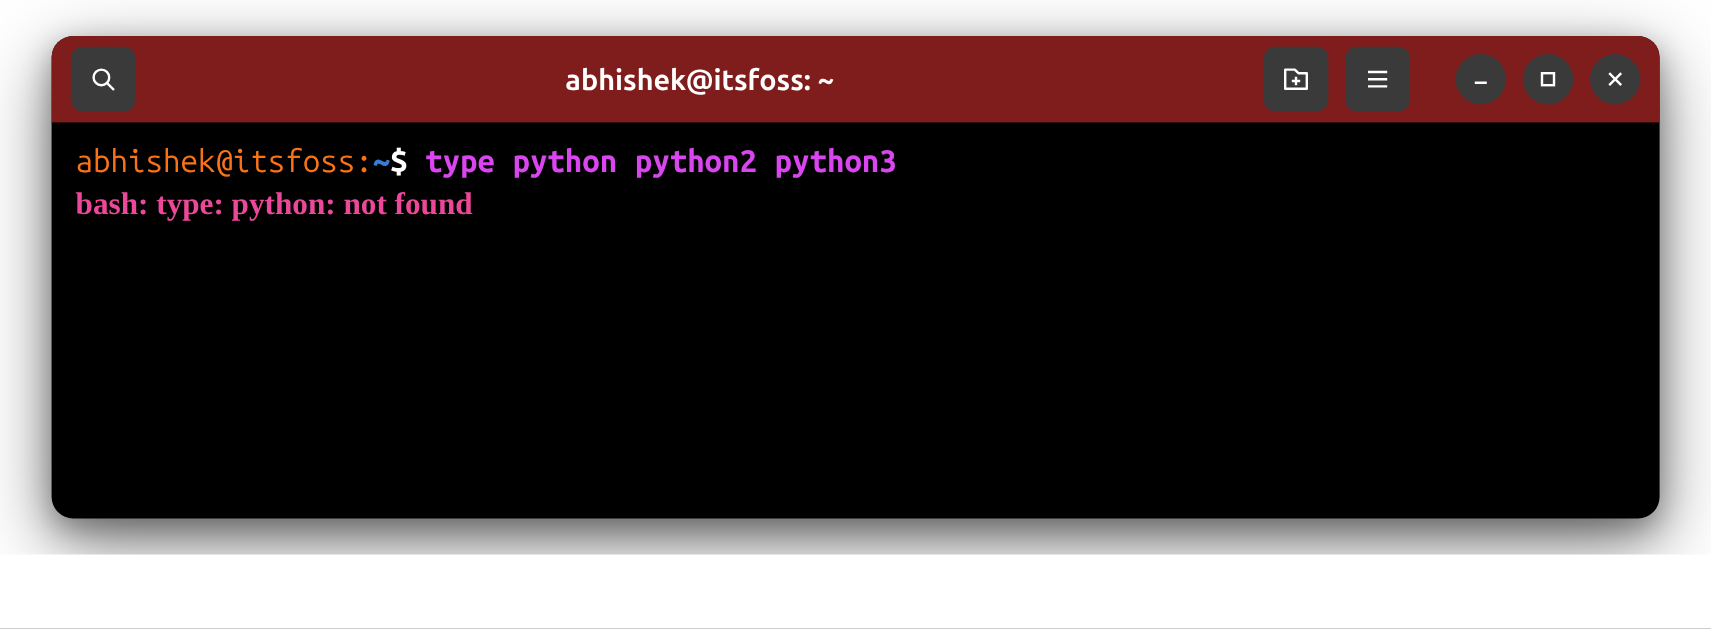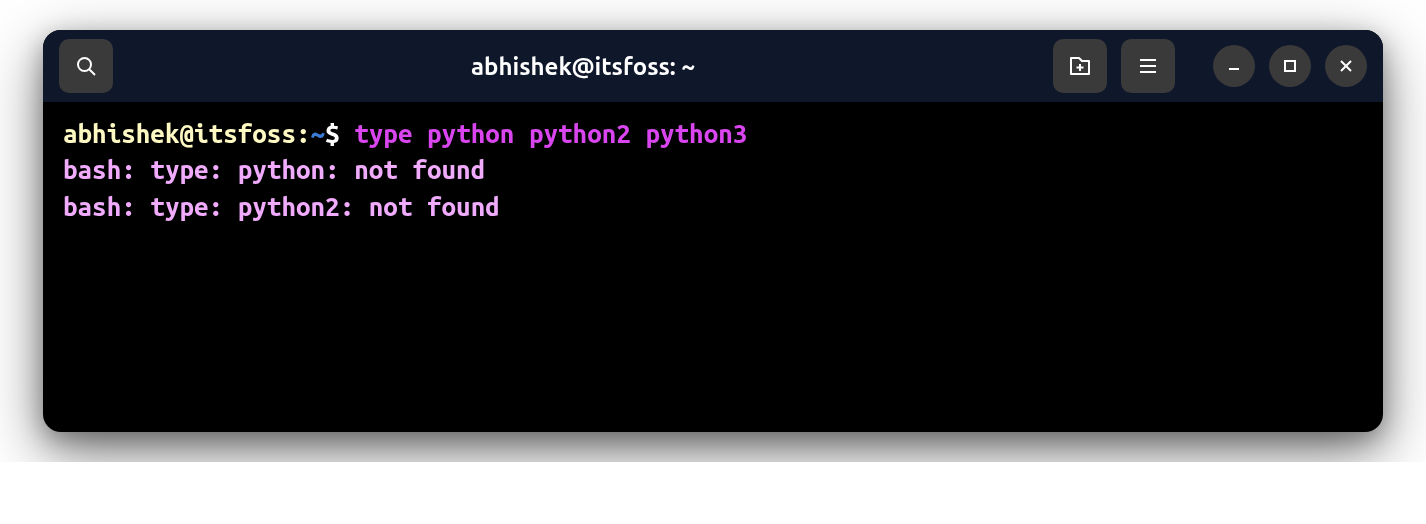--- a/index.html
+++ b/index.html
@@ -16,21 +16,21 @@
       padding: 30px;
     }
     .window {
       width: 1340px;
       background: #000000;
       border-radius: 18px;
       overflow: hidden;
       box-shadow: 0 20px 60px rgba(0,0,0,0.5), 0 8px 24px rgba(0,0,0,0.3);
     }
     .titlebar {
-      background: #0f172a;
+      background: #7f1d1d;
       height: 72px;
       display: flex;
       align-items: center;
       padding: 0 16px;
       gap: 14px;
     }
     .titlebar-left {
       display: flex;
       align-items: center;
     }
@@ -76,35 +76,36 @@
     }
     .terminal-body {
       padding: 14px 20px 40px 20px;
       min-height: 330px;
       font-size: 26px;
       line-height: 1.4;
       color: #ffffff;
       font-weight: 600;
     }
     .prompt-user {
-      color: #fef9c3;
-      font-weight: 700;
+      color: #f97316;
+      font-weight: 400;
     }
     .prompt-path {
       color: #3a7bd5;
       font-weight: 700;
     }
     .prompt-dollar {
       color: #ffffff;
     }
     .cmd-text {
       color: #d946ef;
     }
     .output-line {
-      color: #f0abfc;
+      color: #ec4899;
+      font-family: Liberation Serif, serif;
     }
     .spacer {
       width: 10px;
     }
     .term-line {
       white-space: pre;
     }
   </style>
 </head>
 <body>
@@ -151,15 +152,14 @@
           <line x1="4" y1="4" x2="14" y2="14"></line>
           <line x1="14" y1="4" x2="4" y2="14"></line>
         </svg>
       </button>
     </div>
   </div>
 
   <div class="terminal-body">
     <div class="term-line"><span class="prompt-user">abhishek@itsfoss</span><span class="prompt-user">:</span><span class="prompt-path">~</span><span class="prompt-dollar">$ </span><span class="cmd-text">type python python2 python3</span></div>
     <div class="term-line output-line">bash: type: python: not found</div>
-    <div class="term-line output-line">bash: type: python2: not found</div>
   </div>
 </div>
 
 </body></html>

